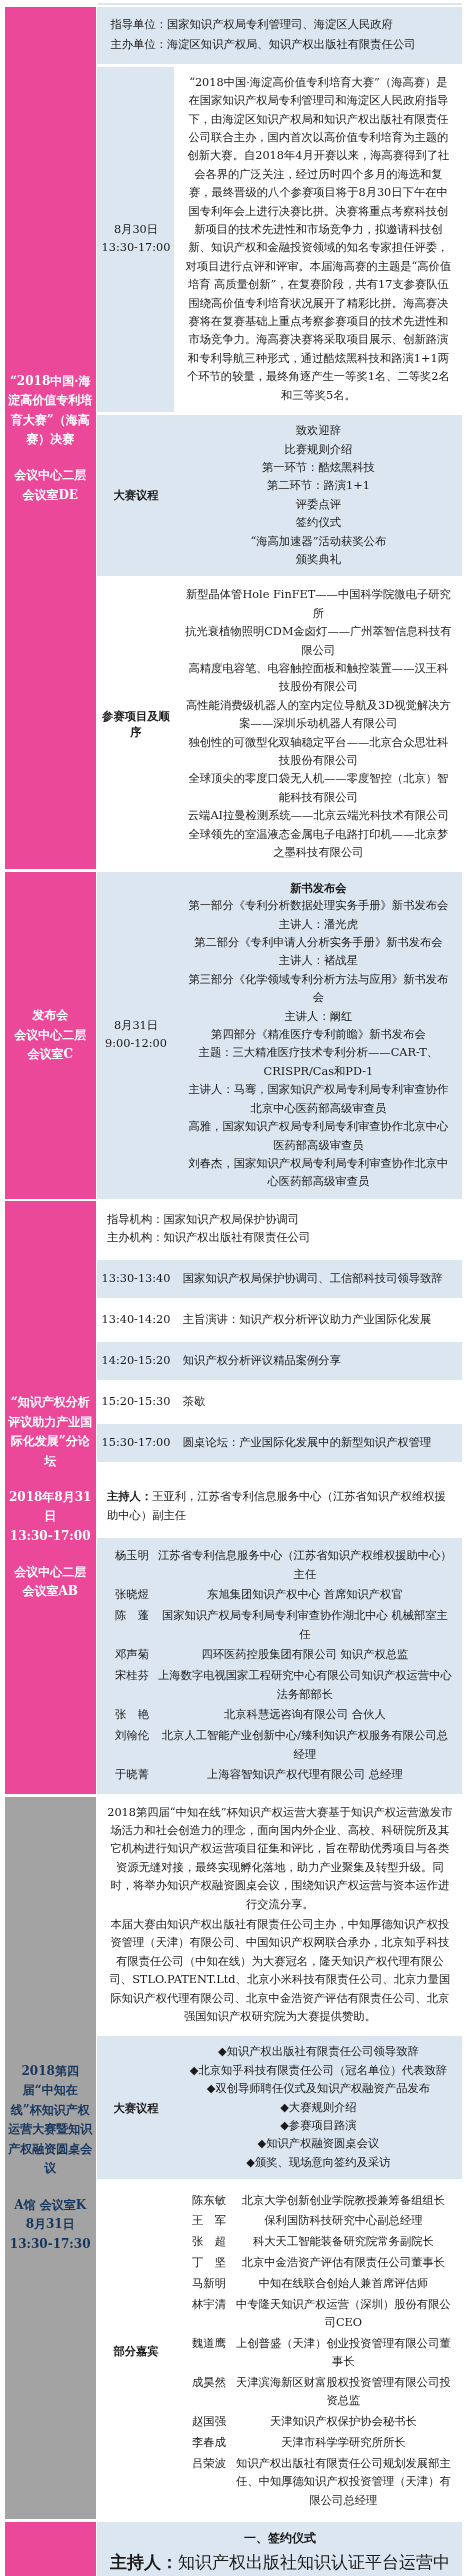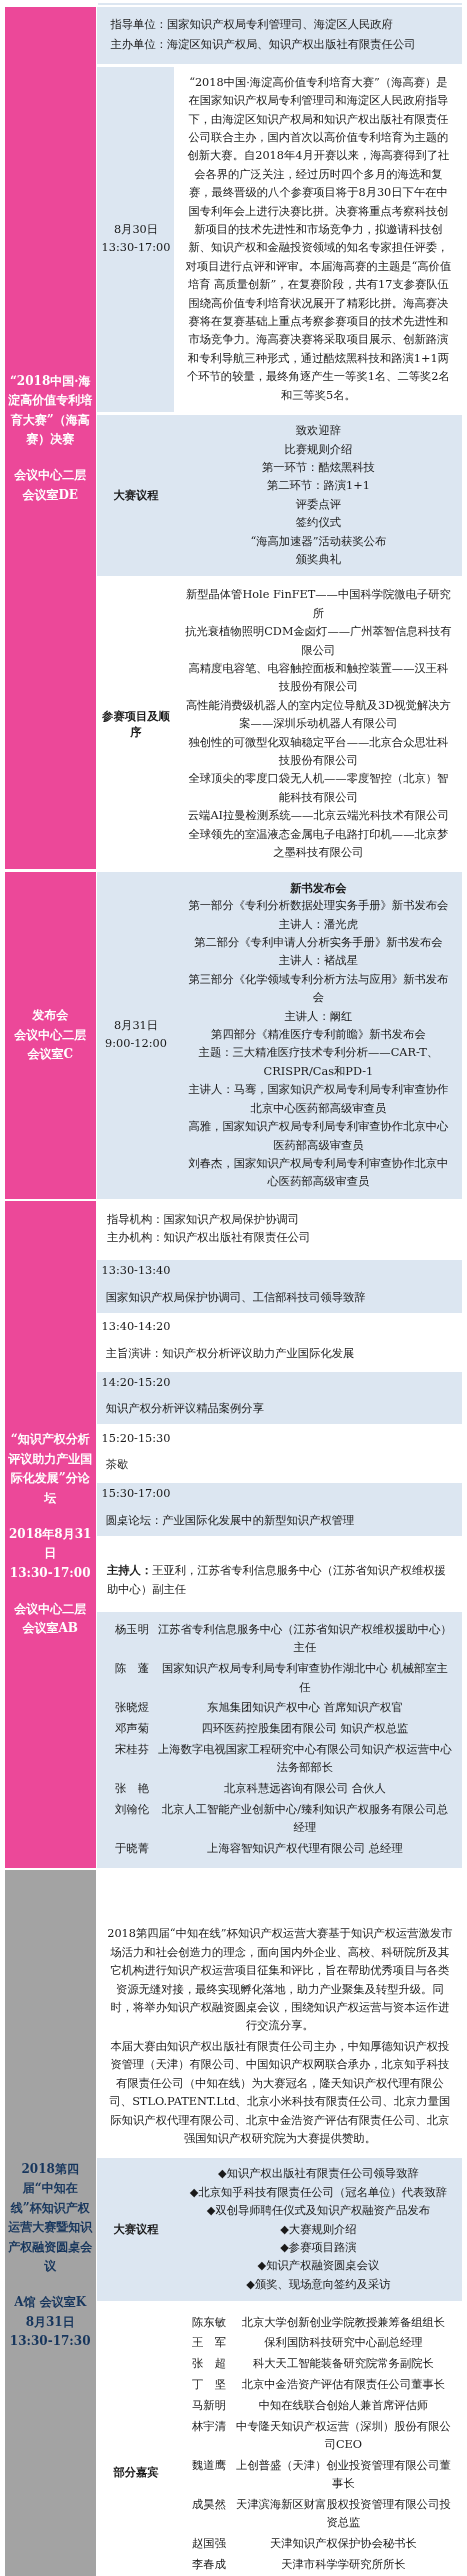--- a/index.html
+++ b/index.html
@@ -15,28 +15,28 @@
   .content{flex:1;min-width:0;display:flex;flex-direction:column;gap:3px;}
   .row{display:flex;align-items:stretch;}
   .light{background:#dce6f1;}
   .white{background:#ffffff;}
   .tcell{width:77px;flex:none;display:flex;flex-direction:column;justify-content:center;align-items:center;
          text-align:center;font-size:11.3px;line-height:18px;padding:2.4px 1.2px;box-sizing:border-box;}
   .lcell{width:77px;flex:none;display:flex;justify-content:center;align-items:center;text-align:center;
          font-weight:bold;font-size:11.3px;line-height:16.6px;padding:2.4px 2.4px;box-sizing:border-box;}
   .bcell{flex:1;min-width:0;padding:7px 9.5px;font-size:11.3px;line-height:18.4px;text-align:center;}
   .pad{padding:8.3px 9.5px 8.3px 13px;font-size:11.3px;line-height:21px;}
-  .para{font-size:11.3px;line-height:18.4px;margin-top:48px;}
+  .para{font-size:11.3px;line-height:18.4px;}
   .para + .para{margin-top:2px;}
   .bold{font-weight:bold;}
   .line{font-size:11.3px;line-height:18.4px;}
   .glist .grow{display:flex;font-size:11.3px;line-height:18.4px;margin:2.4px 0;}
   .gname{width:50px;flex:none;}
   .gtitle{flex:1;min-width:0;}
-  .sched .srow{display:flex;align-items:stretch;margin-bottom:3px;flex-direction:column;}
+  .sched .srow{display:flex;align-items:stretch;margin-bottom:3px;}
   .sched .srow:last-child{margin-bottom:13px;}
   .sched .scontent{flex:1;min-width:0;display:flex;align-items:center;font-size:11.3px;line-height:18px;padding:6px 8.3px;}
   .alt-light > div:nth-of-type(odd){background:#dce6f1;}
   .s3row{min-height:38px;}
   .s5row{min-height:27px;}
   .hdr{display:flex;flex-direction:column;justify-content:center;align-items:center;text-align:center;
        padding:7px 8.3px;gap:2.4px;}
   .hdr .ht{font-weight:bold;font-size:12px;line-height:18px;}
   .hdr .hh{font-size:17px;line-height:26px;}
   .hdr .hh .bold{font-weight:bold;}
@@ -189,27 +189,27 @@
       </div>
       <div class="row light">
         <div class="bcell glist">
 
             <div class="grow">
               <div class="gname">杨玉明</div>
               <div class="gtitle">江苏省专利信息服务中心（江苏省知识产权维权援助中心）主任</div>
             </div>
 
             <div class="grow">
+              <div class="gname">张晓煜</div>
+              <div class="gtitle">东旭集团知识产权中心 首席知识产权官</div>
+            </div>
+
+            <div class="grow">
               <div class="gname">陈　蓬</div>
               <div class="gtitle">国家知识产权局专利局专利审查协作湖北中心 机械部室主任</div>
-            </div>
-
-            <div class="grow">
-              <div class="gname">张晓煜</div>
-              <div class="gtitle">东旭集团知识产权中心 首席知识产权官</div>
             </div>
 
             <div class="grow">
               <div class="gname">邓声菊</div>
               <div class="gtitle">四环医药控股集团有限公司 知识产权总监</div>
             </div>
 
             <div class="grow">
               <div class="gname">宋桂芬</div>
               <div class="gtitle">上海数字电视国家工程研究中心有限公司知识产权运营中心法务部部长</div>

